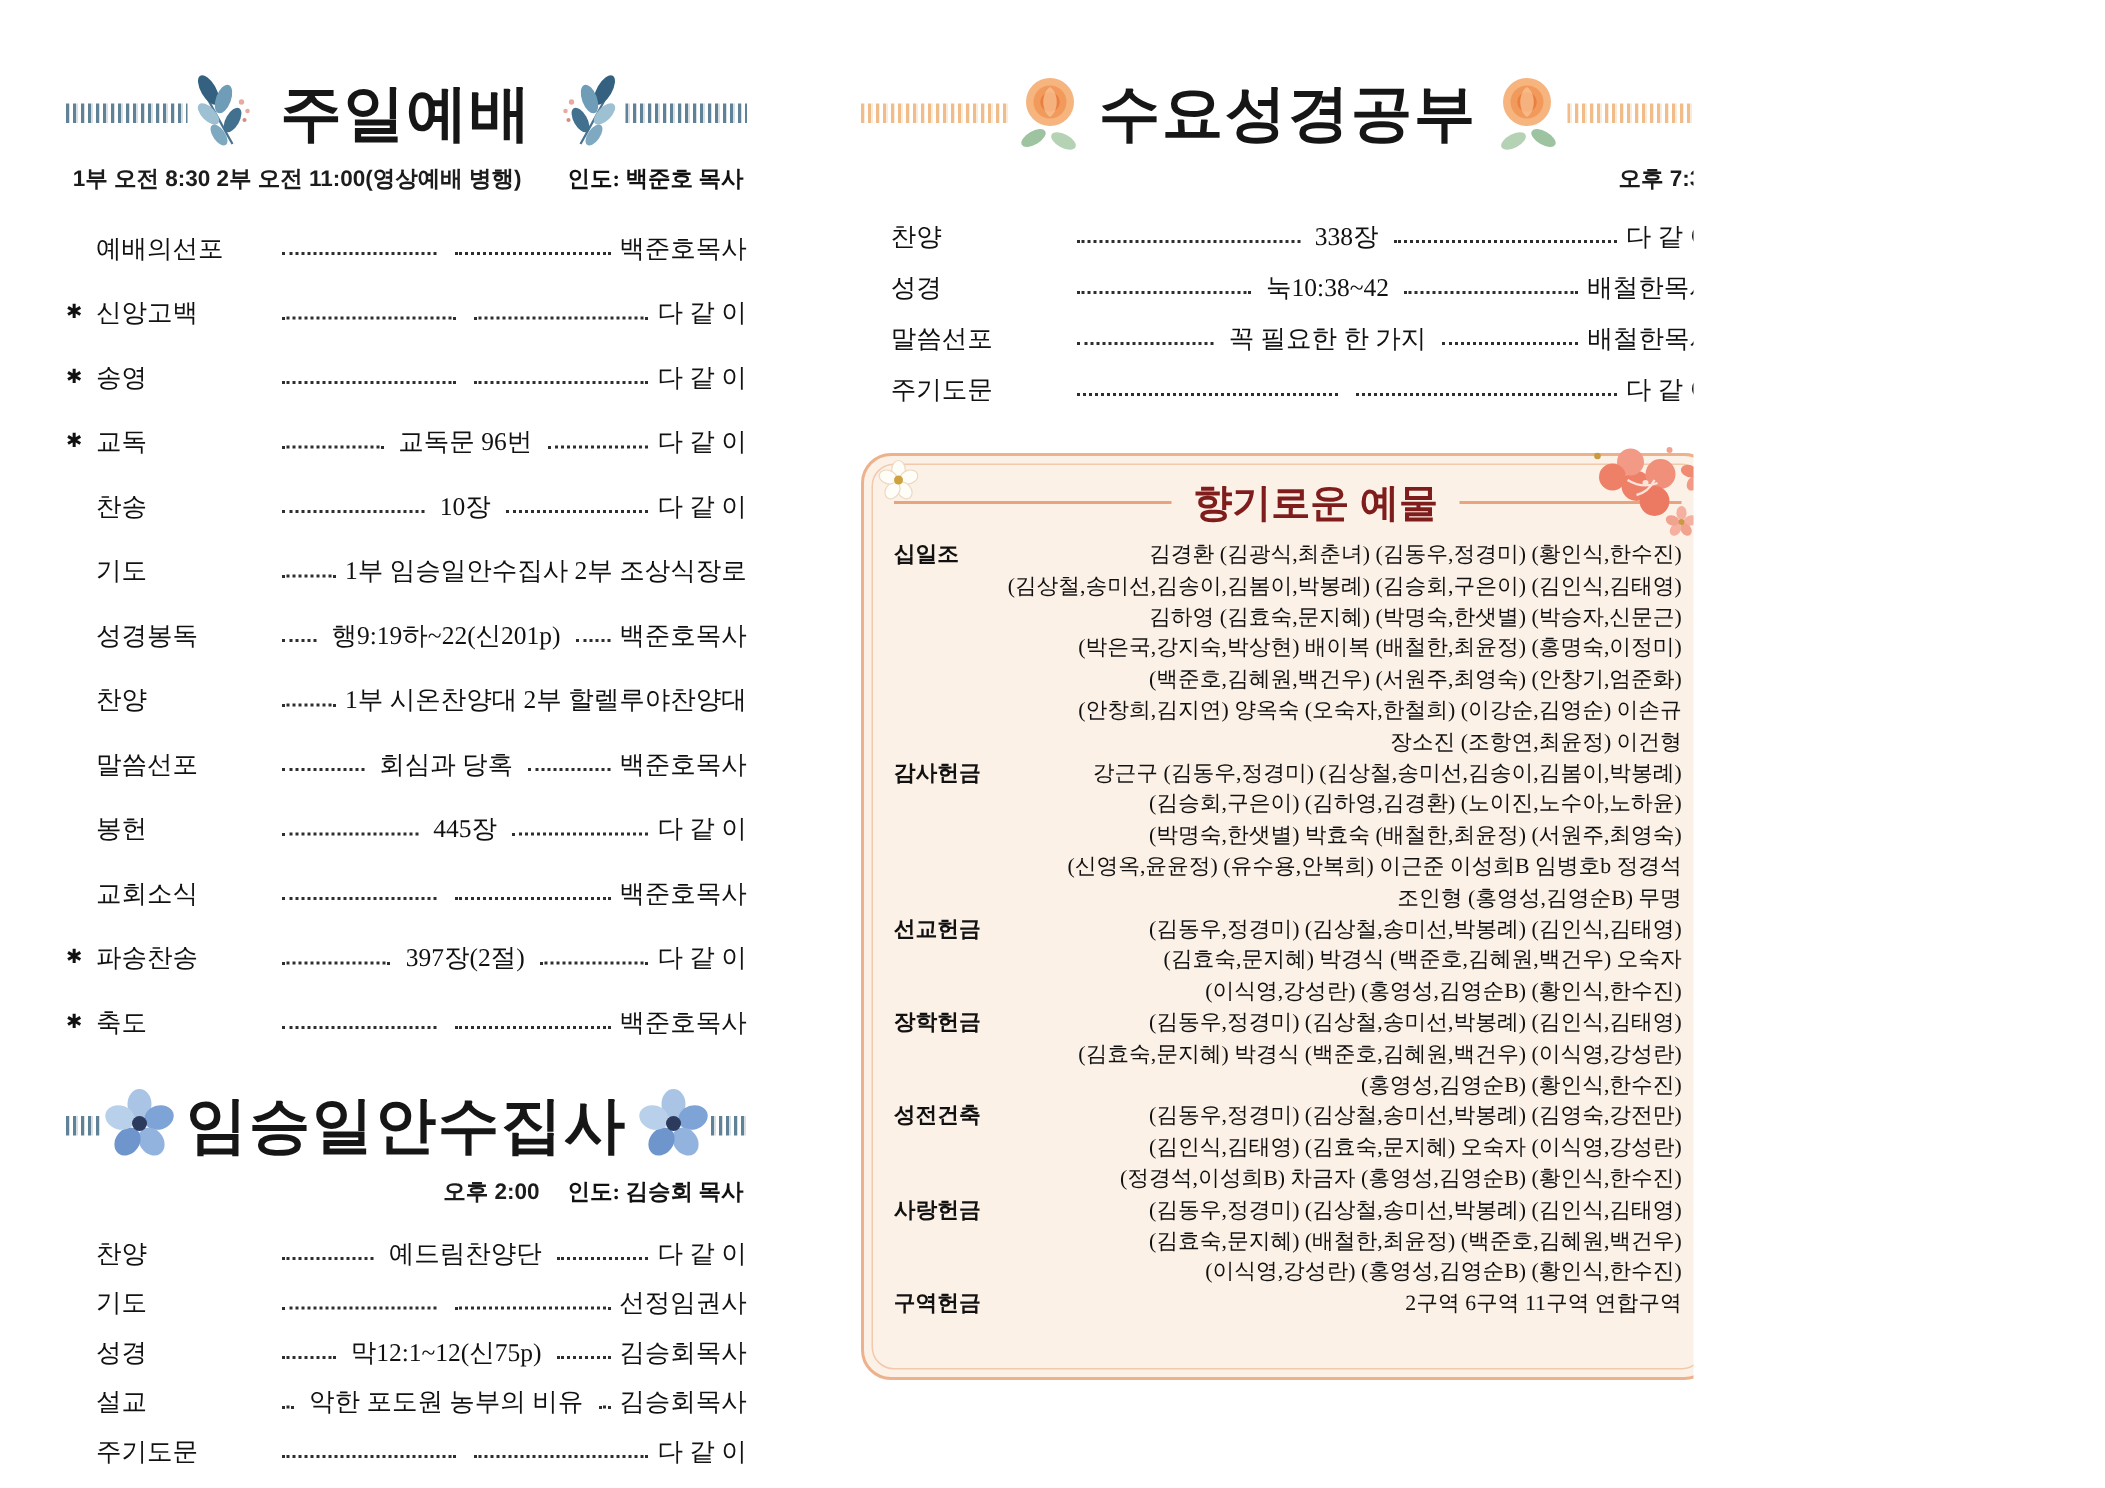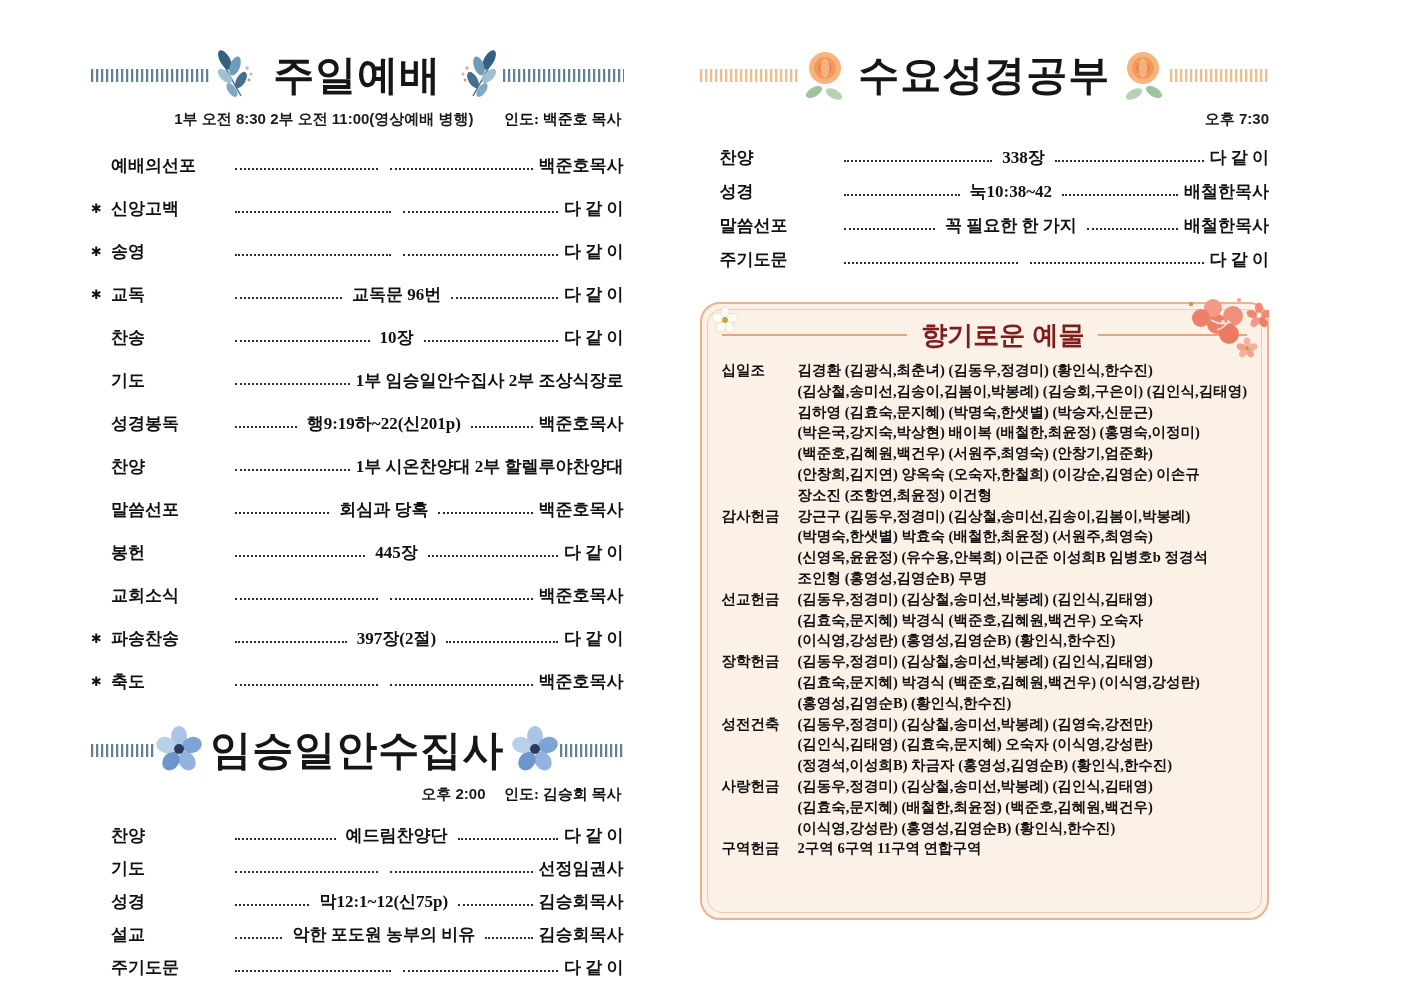--- a/index.html
+++ b/index.html
@@ -1,37 +1,37 @@
 <!DOCTYPE html>
 <html><head>
 <meta charset="utf-8">
 <style>
   * { margin:0; padding:0; box-sizing:border-box; }
   html,body { background:#ffffff; }
   body { width:1403px; height:992px; font-family:"Liberation Serif","DejaVu Serif",serif; color:#111; }
-  .page { position:relative; width:1222px; height:992px; overflow:hidden; display:flex;margin-left:47px; }
+  .page { position:relative; width:1129px; height:992px; overflow:hidden; display:flex; }
   .col { display:flex; flex-direction:column; }
   .col-left  { width:620px; margin-left:44px;  padding-top:42px; }
   .col-right { width:650px; margin-left:76px;  padding-top:42px; }
 
   
   .hdr { display:flex; align-items:center; height:66px; }
   .stripe { flex:1; height:13px; }
   .stripe-blue   { background:repeating-linear-gradient(90deg,#5f8296 0 2px,rgba(95,130,150,.25) 2px 3px,transparent 3px 5px); }
   .stripe-orange { background:repeating-linear-gradient(90deg,#f0bd8a 0 2px,rgba(240,189,138,.3) 2px 3px,transparent 3px 5px); }
   .hdr-title { font-family:"Liberation Sans","DejaVu Sans",sans-serif; font-weight:700; font-size:41px; letter-spacing:1px; color:#161616; white-space:nowrap; padding:0 6px; }
   .hdr svg { flex:0 0 auto; }
 
   .subrow { position:relative; height:26px; margin-top:2px; }
   .sub-center { position:absolute; left:0; right:0; text-align:right; font-family:"Liberation Sans","DejaVu Sans",sans-serif; font-size:15px; font-weight:600; color:#1c1c1c; }
   .sub-leader { position:absolute; right:2px; top:0; font-size:15px; font-weight:700; }
 
   
   .rows { margin-top:8px; }
-  .row { display:flex; align-items:center; font-size:17px; font-weight:700; }
+  .row { display:flex; align-items:center; font-size:17px; font-weight:400; }
   .rows-sun .row { height:43px; }
   .rows-aft .row { height:33px; }
   .rows-wed .row { height:34px; }
   .star { width:20px; flex:0 0 auto; font-size:13px; font-family:"DejaVu Sans",sans-serif; }
   .rlabel { width:118px; flex:0 0 auto; text-align:justify; text-align-last:justify; }
   .dots { flex:1 1 auto; height:9px; border-bottom:2px dotted #2e2e2e; margin:0 6px; min-width:8px; }
   .rcenter { white-space:nowrap; padding:0 4px; }
   .rcenter:empty { padding:0; }
   .rright { white-space:nowrap; flex:0 0 auto; text-align:right; }
 
@@ -41,21 +41,21 @@
   .box { position:relative; margin-top:26px; border:2px solid #edb18c; border-radius:20px; background:#fcf1e7; padding:12px 20px 14px 20px; min-height:618px; }
   .box-inner { position:absolute; inset:5px; border:1px solid #f2c9aa; border-radius:15px; pointer-events:none; }
   .box-title-row { position:relative; display:flex; align-items:center; height:38px; z-index:2; }
   .box-line { flex:1; height:2px; background:#e9a47f; }
   .box-title { font-family:"Liberation Sans","DejaVu Sans",sans-serif; font-weight:700; font-size:26px; color:#7f1d1d; padding:0 14px; white-space:nowrap; }
   .box-line.right-short { flex:0.8; }
   .box-content { position:relative; margin-top:6px; z-index:2; }
   .off-item { display:flex; align-items:flex-start; }
   .off-label { width:66px; flex:0 0 auto; text-align:justify; text-align-last:justify; font-size:14.5px; font-weight:700; line-height:20.8px; }
   .off-lines { flex:1; margin-left:10px; }
-  .off-line { font-size:14.5px; font-weight:700; line-height:20.8px; white-space:nowrap; }
+  .off-line { font-size:14.5px; font-weight:400; line-height:20.8px; white-space:nowrap;text-align:right; }
 
   .deco-tl { position:absolute; left:8px; top:2px; z-index:3; }
   .deco-tr { position:absolute; right:-6px; top:-14px; z-index:3; }
 </style>
 </head>
 <body>
 
 <div class="page">
 
   <div class="col col-left">
@@ -403,20 +403,21 @@
             <div class="off-line">(박은국,강지숙,박상현) 배이복 (배철한,최윤정) (홍명숙,이정미)</div>
             <div class="off-line">(백준호,김혜원,백건우) (서원주,최영숙) (안창기,엄준화)</div>
             <div class="off-line">(안창희,김지연) 양옥숙 (오숙자,한철희) (이강순,김영순) 이손규</div>
             <div class="off-line">장소진 (조항연,최윤정) 이건형</div>
           </div>
         </div>
         <div class="off-item">
           <span class="off-label">감사헌금</span>
           <div class="off-lines">
             <div class="off-line">강근구 (김동우,정경미) (김상철,송미선,김송이,김봄이,박봉례)</div>
+            <div class="off-line">(김승회,구은이) (김하영,김경환) (노이진,노수아,노하윤)</div>
             <div class="off-line">(박명숙,한샛별) 박효숙 (배철한,최윤정) (서원주,최영숙)</div>
             <div class="off-line">(신영옥,윤윤정) (유수용,안복희) 이근준 이성희B 임병호b 정경석</div>
             <div class="off-line">조인형 (홍영성,김영순B) 무명</div>
           </div>
         </div>
         <div class="off-item">
           <span class="off-label">선교헌금</span>
           <div class="off-lines">
             <div class="off-line">(김동우,정경미) (김상철,송미선,박봉례) (김인식,김태영)</div>
             <div class="off-line">(김효숙,문지혜) 박경식 (백준호,김혜원,백건우) 오숙자</div>

